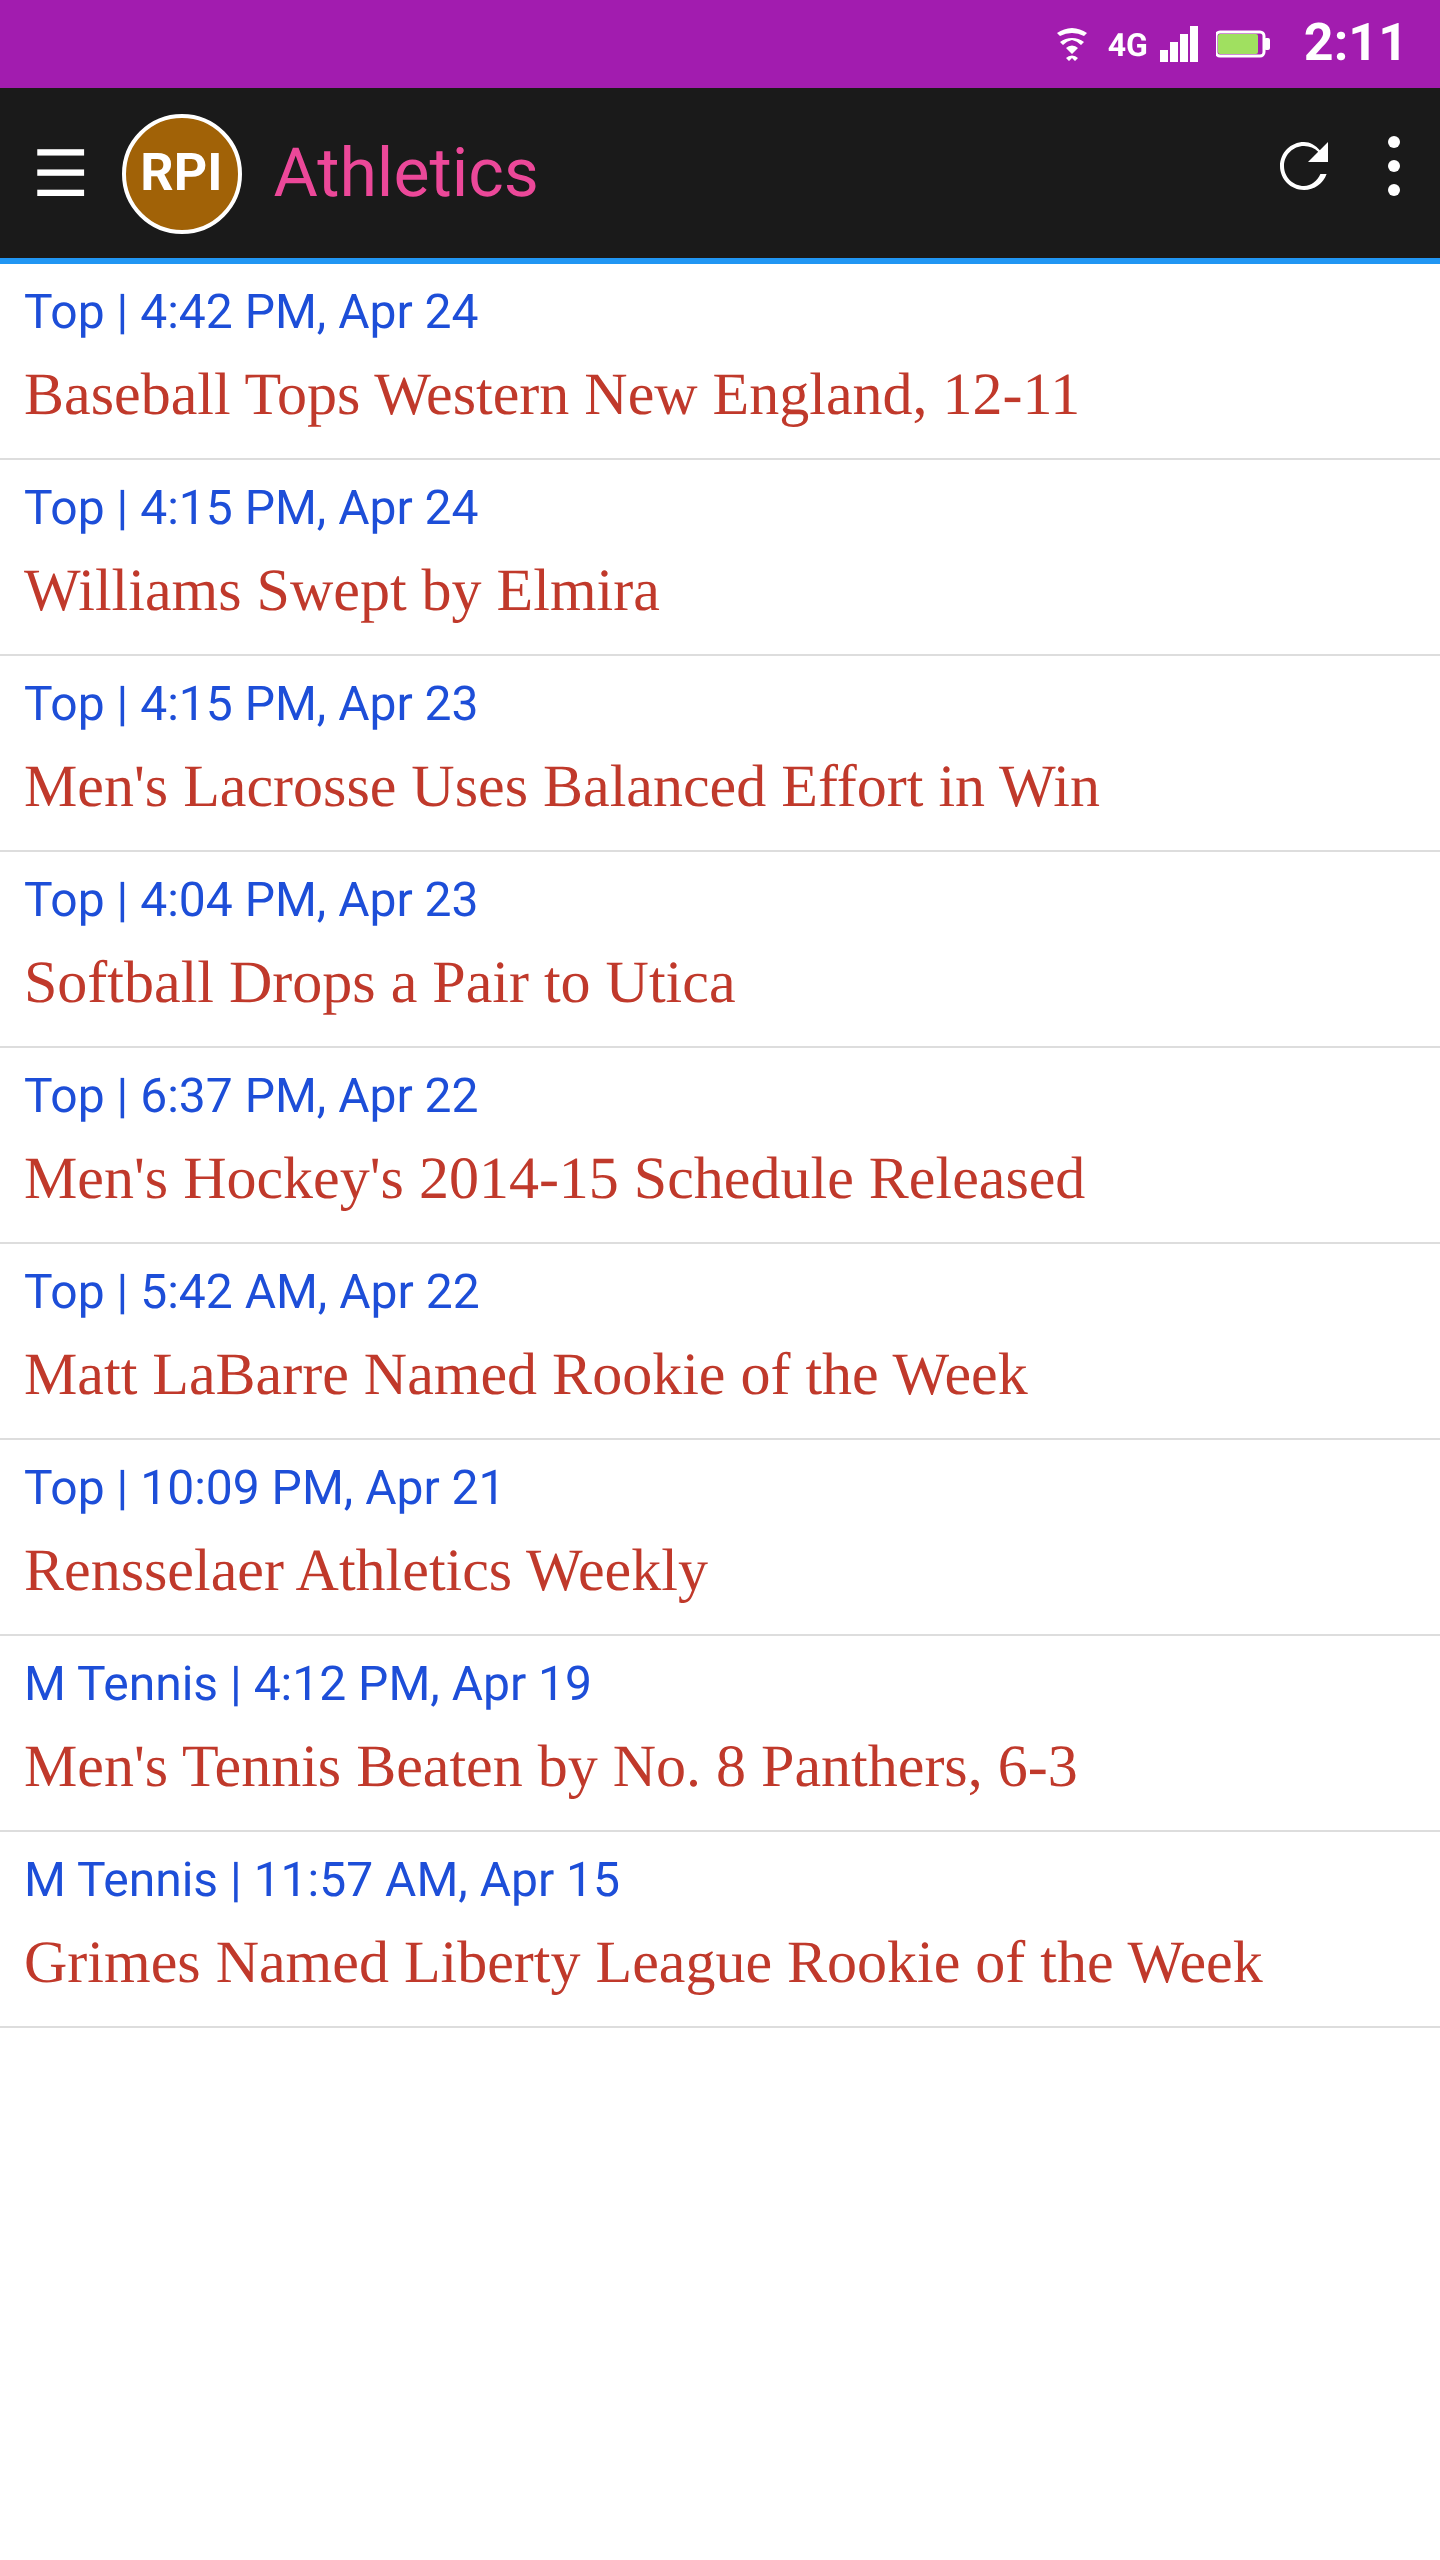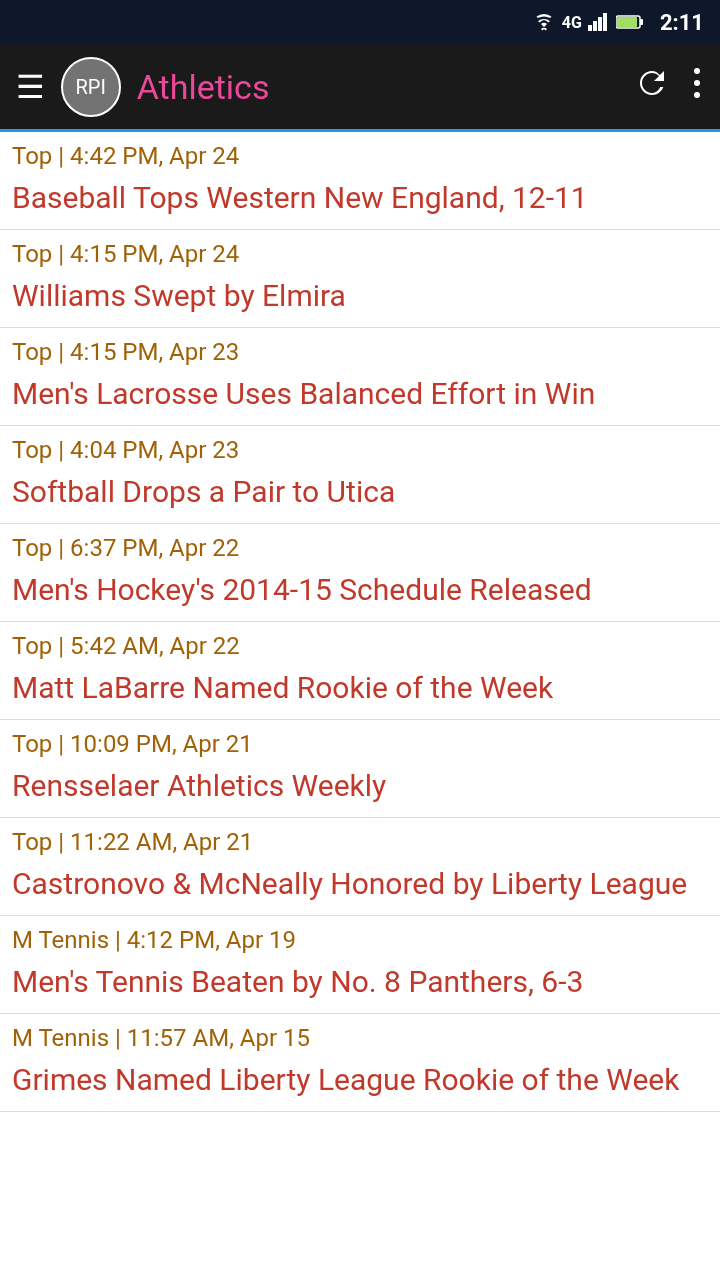--- a/index.html
+++ b/index.html
@@ -7,38 +7,38 @@
     body {
       width: 720px;
       min-height: 1280px;
       background: #fff;
       font-family: 'Roboto', Arial, sans-serif;
       font-size: 28px;
     }
 
     
     .status-bar {
-      background: #0f172a;
+      background: #a21caf;
       height: 44px;
       display: flex;
       align-items: center;
       justify-content: flex-end;
       padding: 0 16px;
       gap: 8px;
     }
     .status-bar-icons {
       display: flex;
       align-items: center;
       gap: 6px;
       color: #fff;
       font-size: 18px;
     }
     .status-time {
       color: #fff;
-      font-size: 22px;
+      font-size: 26px;
       font-weight: bold;
       margin-left: 8px;
     }
 
     
     .app-bar {
       background: #1a1a1a;
       height: 88px;
       display: flex;
       align-items: center;
@@ -48,28 +48,28 @@
     .menu-icon {
       color: #fff;
       font-size: 32px;
       margin-right: 16px;
       cursor: pointer;
     }
     .logo-circle {
       width: 60px;
       height: 60px;
       border-radius: 50%;
-      background: #737373;
+      background: #a16207;
       border: 2px solid #fff;
       display: flex;
       align-items: center;
       justify-content: center;
       color: #fff;
-      font-weight: normal;
-      font-size: 20px;
+      font-weight: bold;
+      font-size: 26px;
       margin-right: 16px;
       flex-shrink: 0;
     }
     .app-title {
       color: #ec4899;
       font-size: 34px;
       font-weight: 400;
       flex: 1;
     }
     .app-bar-actions {
@@ -91,30 +91,31 @@
 
     
     .news-list {
       width: 100%;
     }
     .news-item {
       border-bottom: 1px solid #ddd;
       padding: 0;
     }
     .news-meta {
-      color: #a16207;
+      color: #1d4ed8;
       font-size: 24px;
       padding: 10px 12px 4px 12px;
     }
     .news-title {
       color: #c0392b;
       font-size: 30px;
       padding: 4px 12px 12px 12px;
       line-height: 1.3;
       cursor: pointer;
+      font-family: Liberation Serif, serif;
     }
   </style>
 </head>
 <body>
 
 <div class="status-bar">
   <div class="status-bar-icons">
 
     <svg width="24" height="18" viewBox="0 0 24 18" fill="white">
       <path d="M12 14l3-3a4.2 4.2 0 0 0-6 0zm-6-6l1.5 1.5A8.4 8.4 0 0 1 12 7a8.4 8.4 0 0 1 4.5 2.5L18 8a10.6 10.6 0 0 0-6-2 10.6 10.6 0 0 0-6 2zm12-3L19.5 3.5A14.8 14.8 0 0 0 12 1 14.8 14.8 0 0 0 4.5 3.5L6 5a12.6 12.6 0 0 1 6-1.5A12.6 12.6 0 0 1 18 5zM12 16l1.5 1.5L15 16a4.2 4.2 0 0 0-3-1.3A4.2 4.2 0 0 0 9 16l1.5 1.5z"></path>
@@ -181,24 +182,20 @@
     </div>
     <div class="news-item">
       <div class="news-meta">Top | 5:42 AM, Apr 22</div>
       <div class="news-title">Matt LaBarre Named Rookie of the Week</div>
     </div>
     <div class="news-item">
       <div class="news-meta">Top | 10:09 PM, Apr 21</div>
       <div class="news-title">Rensselaer Athletics Weekly</div>
     </div>
     <div class="news-item">
-      <div class="news-meta">Top | 11:22 AM, Apr 21</div>
-      <div class="news-title">Castronovo &amp; McNeally Honored by Liberty League</div>
-    </div>
-    <div class="news-item">
       <div class="news-meta">M Tennis | 4:12 PM, Apr 19</div>
       <div class="news-title">Men's Tennis Beaten by No. 8 Panthers, 6-3</div>
     </div>
     <div class="news-item">
       <div class="news-meta">M Tennis | 11:57 AM, Apr 15</div>
       <div class="news-title">Grimes Named Liberty League Rookie of the Week</div>
     </div>
   </div>
 
 </body></html>

